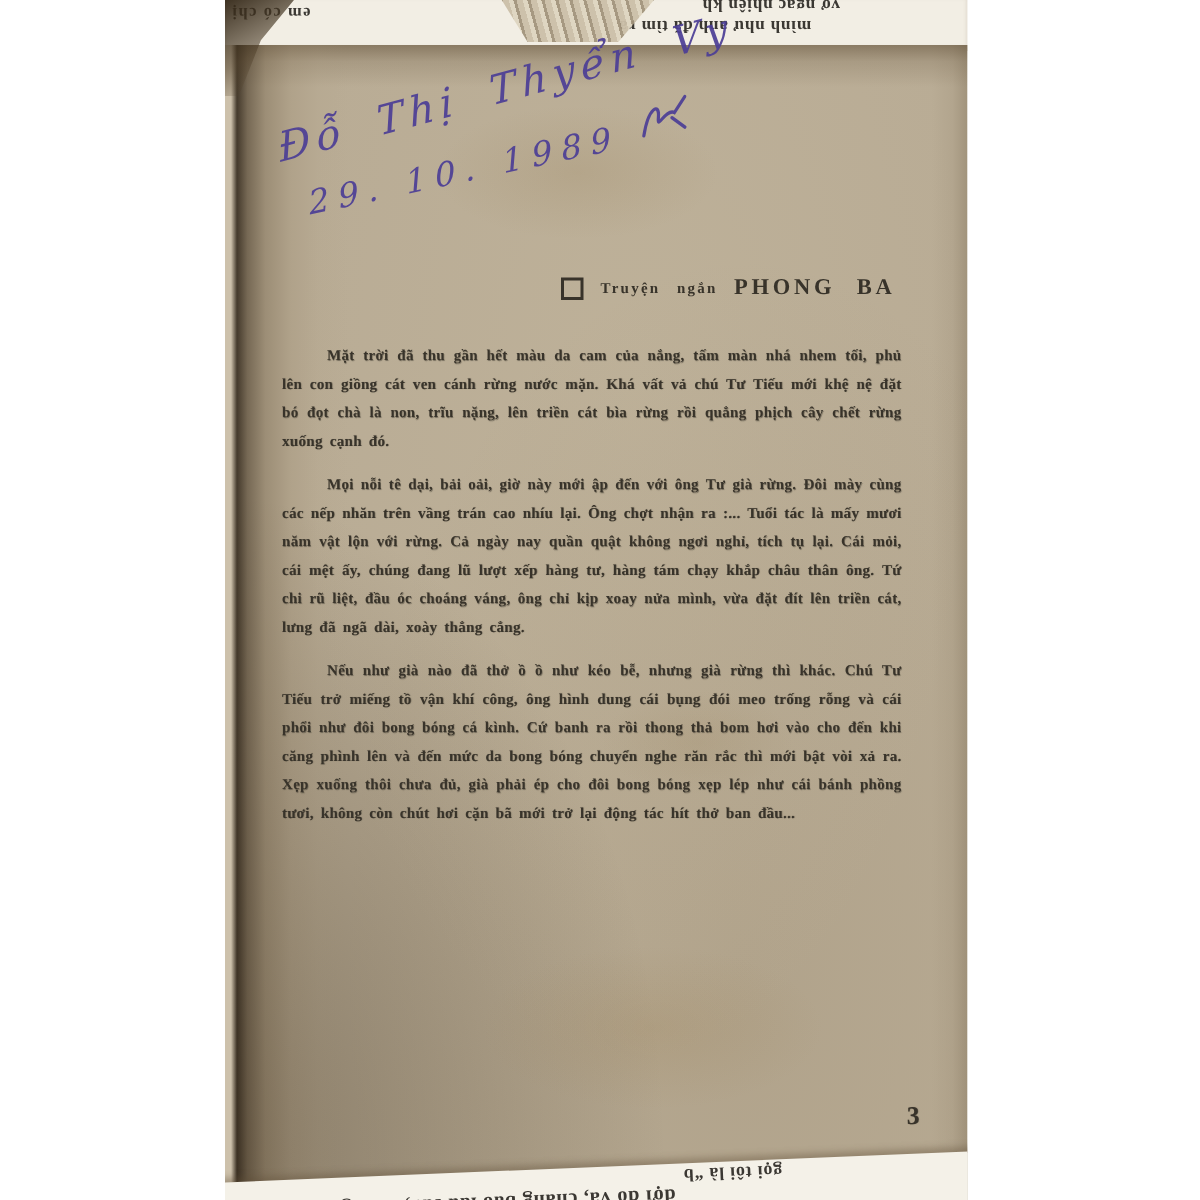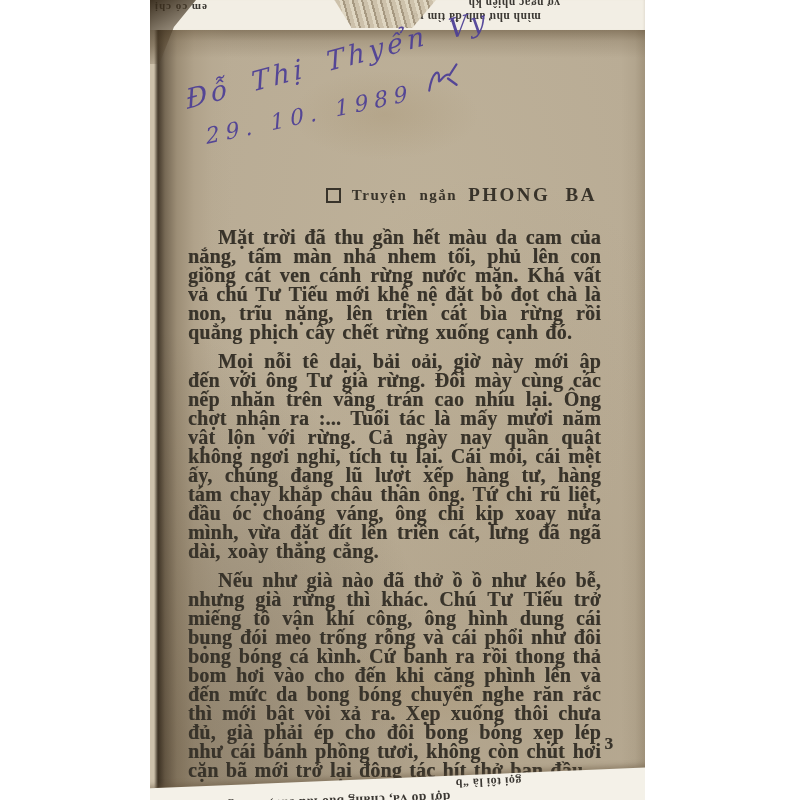--- a/index.html
+++ b/index.html
@@ -61,25 +61,25 @@
 
   
   .title-row{position:absolute;left:38px;top:98px;width:413px;text-align:center;
       font-family:"DejaVu Sans",sans-serif;font-weight:bold;font-size:41px;
       letter-spacing:7px;color:#2e2a22;
       text-shadow:0 0 1px rgba(46,42,34,.7),1.5px 1.5px 0 rgba(46,42,34,.25);}
   .title-period{font-size:30px;letter-spacing:0;margin-left:14px;color:#4a443a;}
   .subtitle-row{position:absolute;left:38px;top:154px;width:409px;display:flex;
       justify-content:flex-end;align-items:center;gap:11px;color:#38332a;}
   .genre-square{width:11px;height:11px;border:2.5px solid #38332a;background:transparent;}
-  .genre-label{font-weight:bold;font-size:15px;letter-spacing:1.5px;word-spacing:7px;}
-  .author{font-weight:bold;font-size:19px;letter-spacing:2.5px;word-spacing:8px;}
+  .genre-label{font-weight:bold;font-size:10px;letter-spacing:1.5px;word-spacing:7px;}
+  .author{font-weight:bold;font-size:15px;letter-spacing:2.5px;word-spacing:8px;}
 
   .text-block{position:absolute;left:38px;top:198px;width:413px;color:#38332a;
-      font-size:20px;line-height:19px;font-weight:bold;text-align:justify;
+      font-size:10px;line-height:19px;font-weight:bold;text-align:justify;
       word-spacing:2px;letter-spacing:.2px;
       text-shadow:.4px .4px .5px rgba(56,51,42,.5);}
   .text-block p{margin:0 0 10px 0;text-indent:30px;}
   .text-block p.continued{margin-bottom:0;text-align-last:justify;}
 
   .page-number{position:absolute;left:38px;top:704px;width:425px;text-align:right;
       font-weight:bold;font-size:17px;color:#38332a;
       text-shadow:.4px .4px .5px rgba(56,51,42,.5);}
 </style>
 </head>

